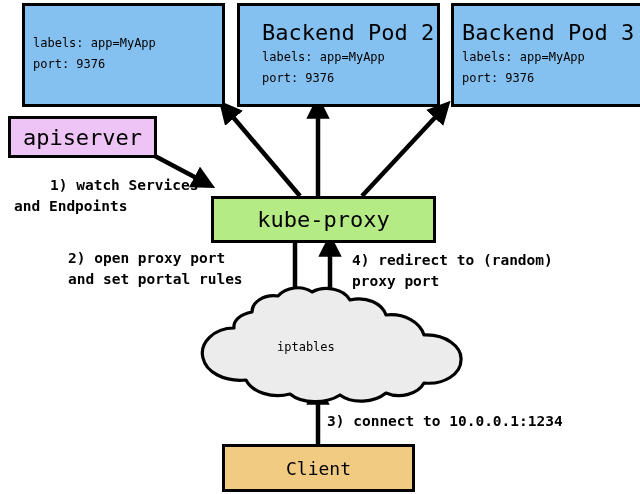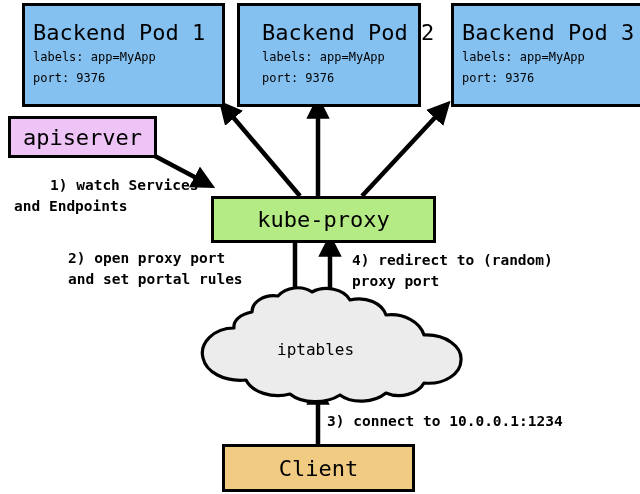--- a/index.html
+++ b/index.html
@@ -46,33 +46,33 @@
     color: #000;
     white-space: nowrap;
   }
   .center-label {
     text-align: center;
     width: 100%;
     white-space: nowrap;
   }
   #apiserver .center-label { font-size: 22px; }
   #kube-proxy .center-label { font-size: 22px; }
-  #client .center-label { font-size: 22px; }
+  #client .center-label { font-size: 18px; }
   .step {
     position: absolute;
     font-family: "DejaVu Sans Mono", "Liberation Mono", monospace;
     font-size: 14.5px;
     font-weight: bold;
     line-height: 21px;
     color: #000000;
     white-space: nowrap;
   }
   .cloud-label {
     position: absolute;
-    font-size: 16px;
+    font-size: 12px;
     color: #000000;
     white-space: nowrap;
   }
 </style>
 </head>
 <body>
 
 <div id="canvas">
 
   <svg class="layer" viewBox="0 0 640 494">
@@ -109,26 +109,25 @@
                C 374,403 352,404 340,395
                C 326,404 302,404 290,394
                C 272,399 252,392 246,380
                C 224,382 206,372 203,358
                C 199,343 214,328 234,328
                C 233,321 240,314 252,312 Z" fill="#ececec" stroke="#000000" stroke-width="3.2" stroke-linejoin="round"></path>
     </g>
   </svg>
 
   <div class="node pod" id="pod-1" style="left:22px; top:3px; width:203px; height:104px; background:#85c1f0;">
-    <div class="pod-title">Backend Pod 1</div>
     <div class="pod-line">labels: app=MyApp</div>
     <div class="pod-line">port: 9376</div>
   </div>
 
-  <div class="node pod" id="pod-2" style="left:237px; top:3px; width:184px; height:104px; background:#85c1f0;padding-left:22px;">
+  <div class="node pod" id="pod-2" style="left:237px; top:3px; width:203px; height:104px; background:#85c1f0;padding-left:22px;">
     <div class="pod-title">Backend Pod 2</div>
     <div class="pod-line">labels: app=MyApp</div>
     <div class="pod-line">port: 9376</div>
   </div>
 
   <div class="node pod" id="pod-3" style="left:451px; top:3px; width:203px; height:104px; background:#85c1f0;">
     <div class="pod-title">Backend Pod 3</div>
     <div class="pod-line">labels: app=MyApp</div>
     <div class="pod-line">port: 9376</div>
   </div>

